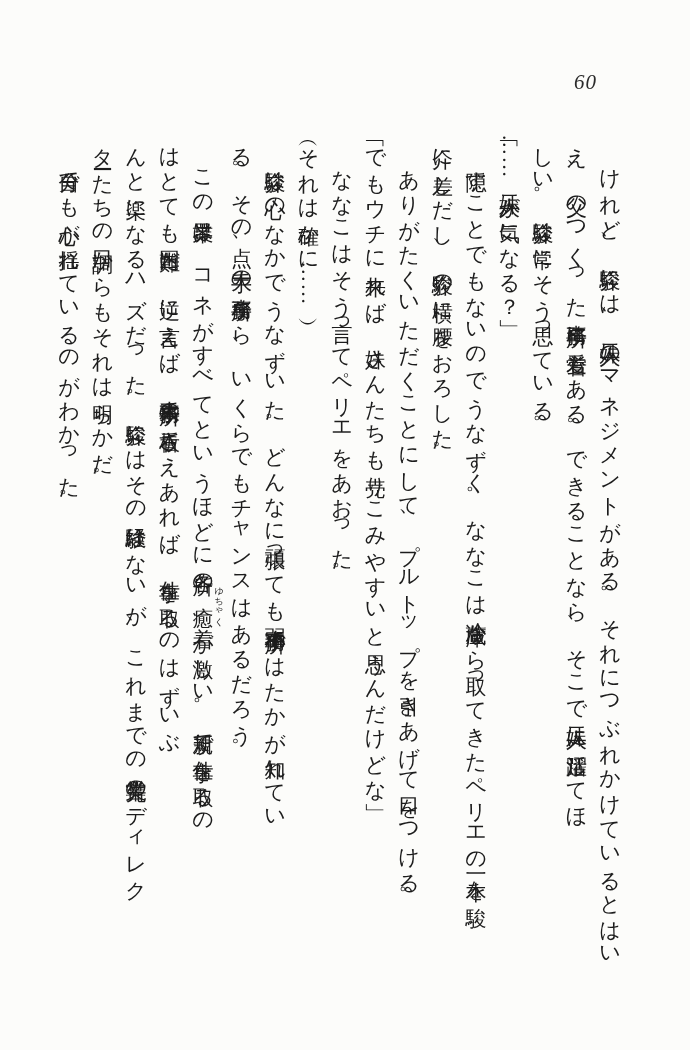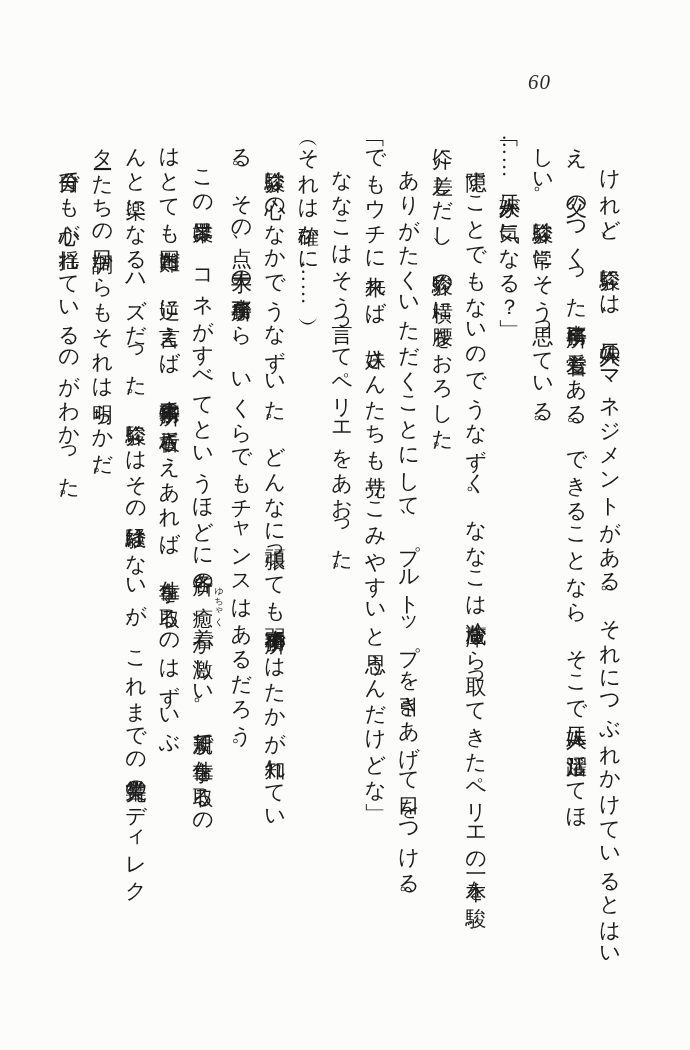--- a/index.html
+++ b/index.html
@@ -7,21 +7,21 @@
     position: relative;
     width: 690px;
     height: 1050px;
     background: #fcfcfa;
     font-family: "Liberation Serif", "DejaVu Serif", serif;
     color: #1d1d1d;
     overflow: hidden;
   }
   .page-number {
     position: absolute;
-    left: 528px;
+    left: 574px;
     top: 70px;
     font-size: 21px;
     font-style: italic;
     letter-spacing: 1px;
     color: #2b2b2b;
   }
   .text-block {
     position: absolute;
     top: 133px;
     right: 64px;

